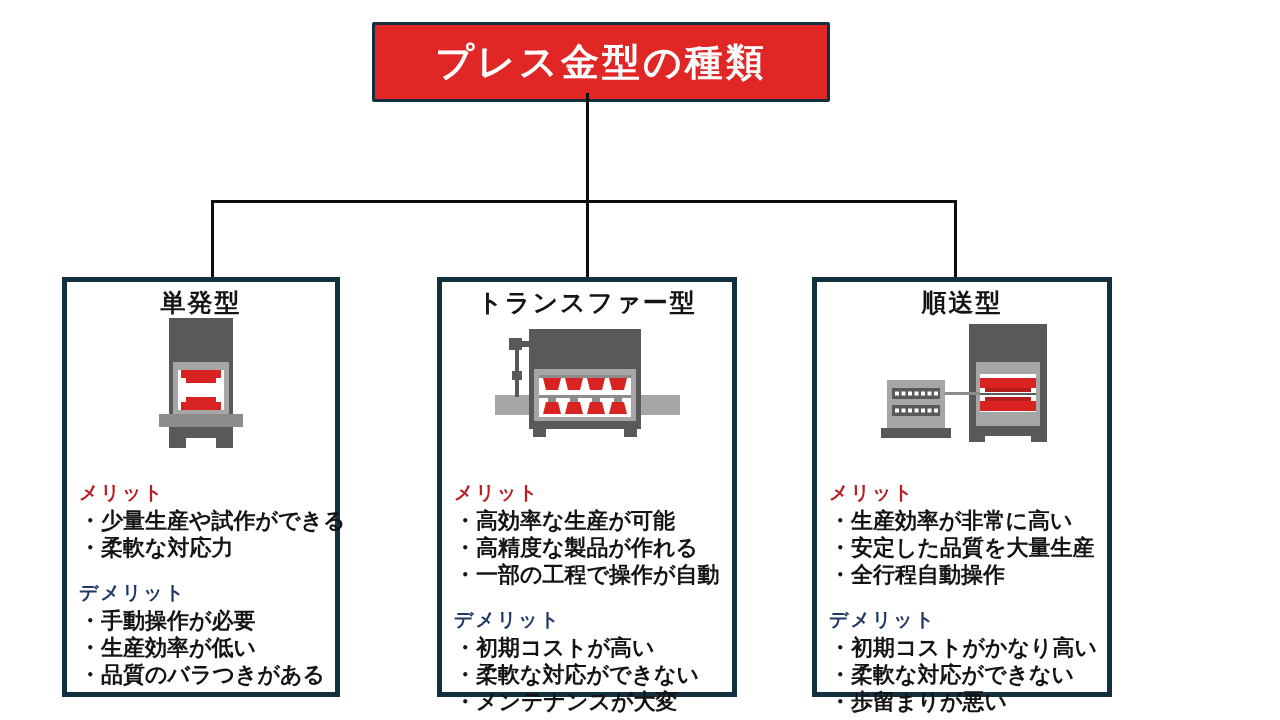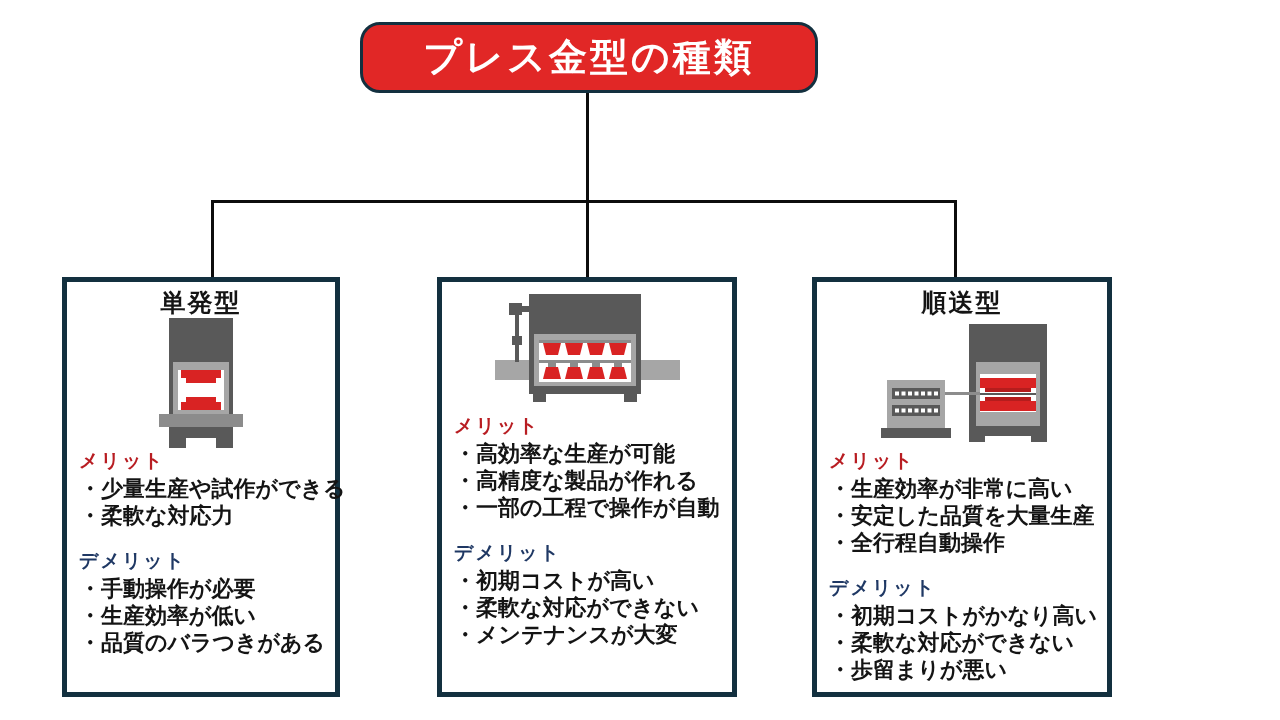--- a/index.html
+++ b/index.html
@@ -6,22 +6,22 @@
     --title-bg:#e12726; --title-text:#ffffff; --frame:#13303f; --line:#0d0d0d;
     --merit:#b81d22; --demerit:#1f3864; --text:#141414;
     --machine-dark:#595959; --machine-mid:#8c8c8c; --machine-light:#a6a6a6;
     --machine-red:#d92323; --machine-red2:#b51d1d;
   }
   html,body{margin:0;padding:0;background:#fff;}
   #stage{position:relative;width:1280px;height:720px;background:#ffffff;overflow:hidden;
          font-family:"Liberation Sans","DejaVu Sans",sans-serif;font-weight:700;color:var(--text);}
 
   
-  .title-box{position:absolute;left:360px;top:22px;width:458px;height:71px;
-    background:var(--title-bg);border:3px solid var(--frame);border-radius:20px;
+  .title-box{position:absolute;left:372px;top:22px;width:458px;height:80px;
+    background:var(--title-bg);border:3px solid var(--frame);border-radius:2px;
     display:flex;align-items:center;justify-content:center;box-sizing:border-box;}
   .title-box span{color:var(--title-text);font-size:38px;letter-spacing:3px;}
 
   
   .vline,.hline{position:absolute;background:var(--line);}
   .vline{width:3px;}
   .hline{height:3px;}
   #line-root{left:586px;top:93px;height:186px;}
   #line-h{left:211px;top:200px;width:746px;}
   #line-l{left:211px;top:200px;height:77px;}
@@ -29,21 +29,21 @@
 
   
   .card{position:absolute;top:277px;width:300px;height:420px;box-sizing:border-box;
     background:#fff;border:5px solid var(--frame);padding:0 12px;}
   #card-1{left:62px;width:278px;}
   #card-2{left:437px;}
   #card-3{left:812px;}
   .card-title{margin-top:6px;text-align:center;font-size:25px;letter-spacing:2px;line-height:29px;}
   .icon-box{height:132px;display:flex;align-items:center;justify-content:center;}
   .list-head{font-size:19px;letter-spacing:2px;line-height:24px;margin-bottom:2px;}
-  .merit-head{color:var(--merit);}
+  .merit-head{color:var(--merit);margin-top:32px;}
   .demerit-head{color:var(--demerit);}
   .demerit-block{margin-top:20px;}
   .item{font-size:22px;line-height:27px;white-space:nowrap;}
 
   
   .f-dark{fill:var(--machine-dark);} .f-mid{fill:var(--machine-mid);}
   .f-light{fill:var(--machine-light);} .f-red{fill:var(--machine-red);}
   .f-red2{fill:var(--machine-red2);} .f-white{fill:#ffffff;}
 </style>
 </head>
@@ -81,20 +81,21 @@
     <div class="item">・柔軟な対応力</div>
     <div class="demerit-block">
       <div class="list-head demerit-head">デメリット</div>
       <div class="item">・手動操作が必要</div>
       <div class="item">・生産効率が低い</div>
       <div class="item">・品質のバラつきがある</div>
     </div>
   </div>
 
   <div class="card" id="card-2">
+    <div class="card-title">トランスファー型</div>
     <div class="icon-box">
       <svg width="185" height="108" viewBox="0 0 185 108">
         <rect class="f-light" x="0" y="66" width="185" height="20"></rect>
         <rect class="f-dark" x="20" y="14" width="4" height="54"></rect>
         <rect class="f-dark" x="14" y="9" width="13" height="12"></rect>
         <rect class="f-dark" x="24" y="12" width="14" height="6"></rect>
         <rect class="f-dark" x="17" y="42" width="10" height="9"></rect>
         <rect class="f-dark" x="34" y="0" width="112" height="100"></rect>
         <rect class="f-dark" x="38" y="100" width="13" height="8"></rect>
         <rect class="f-dark" x="129" y="100" width="13" height="8"></rect>

